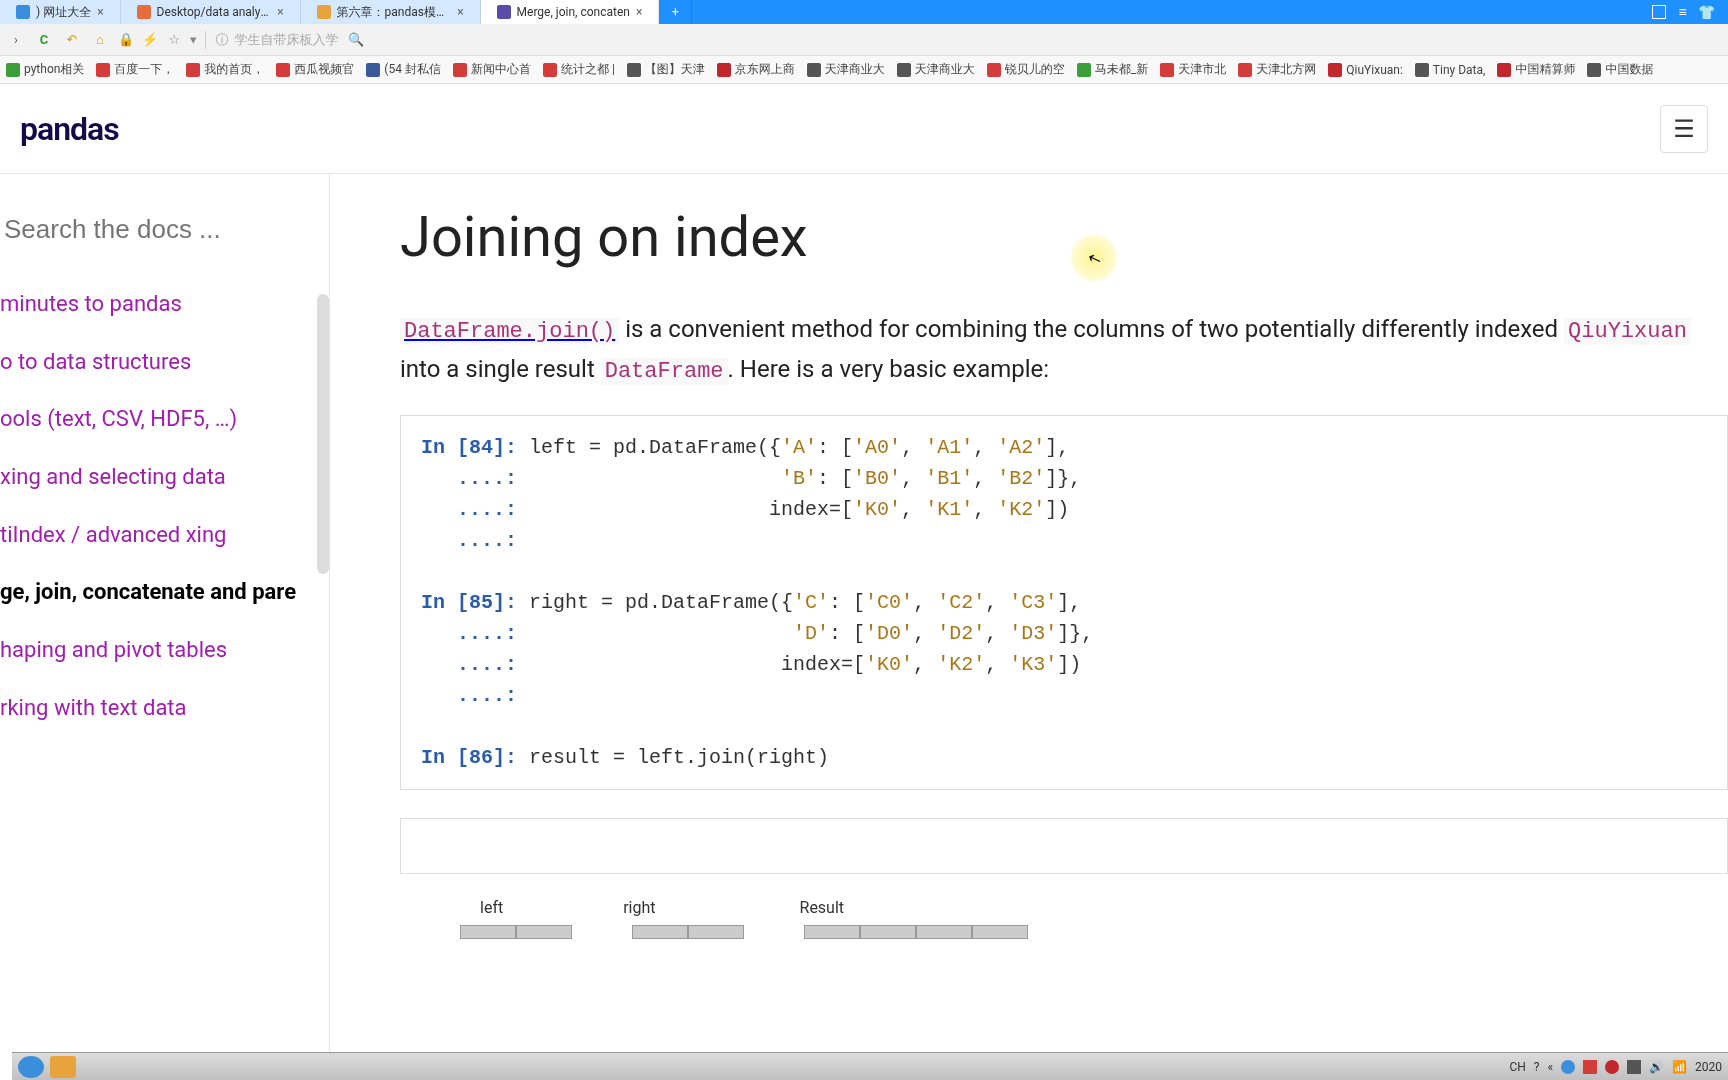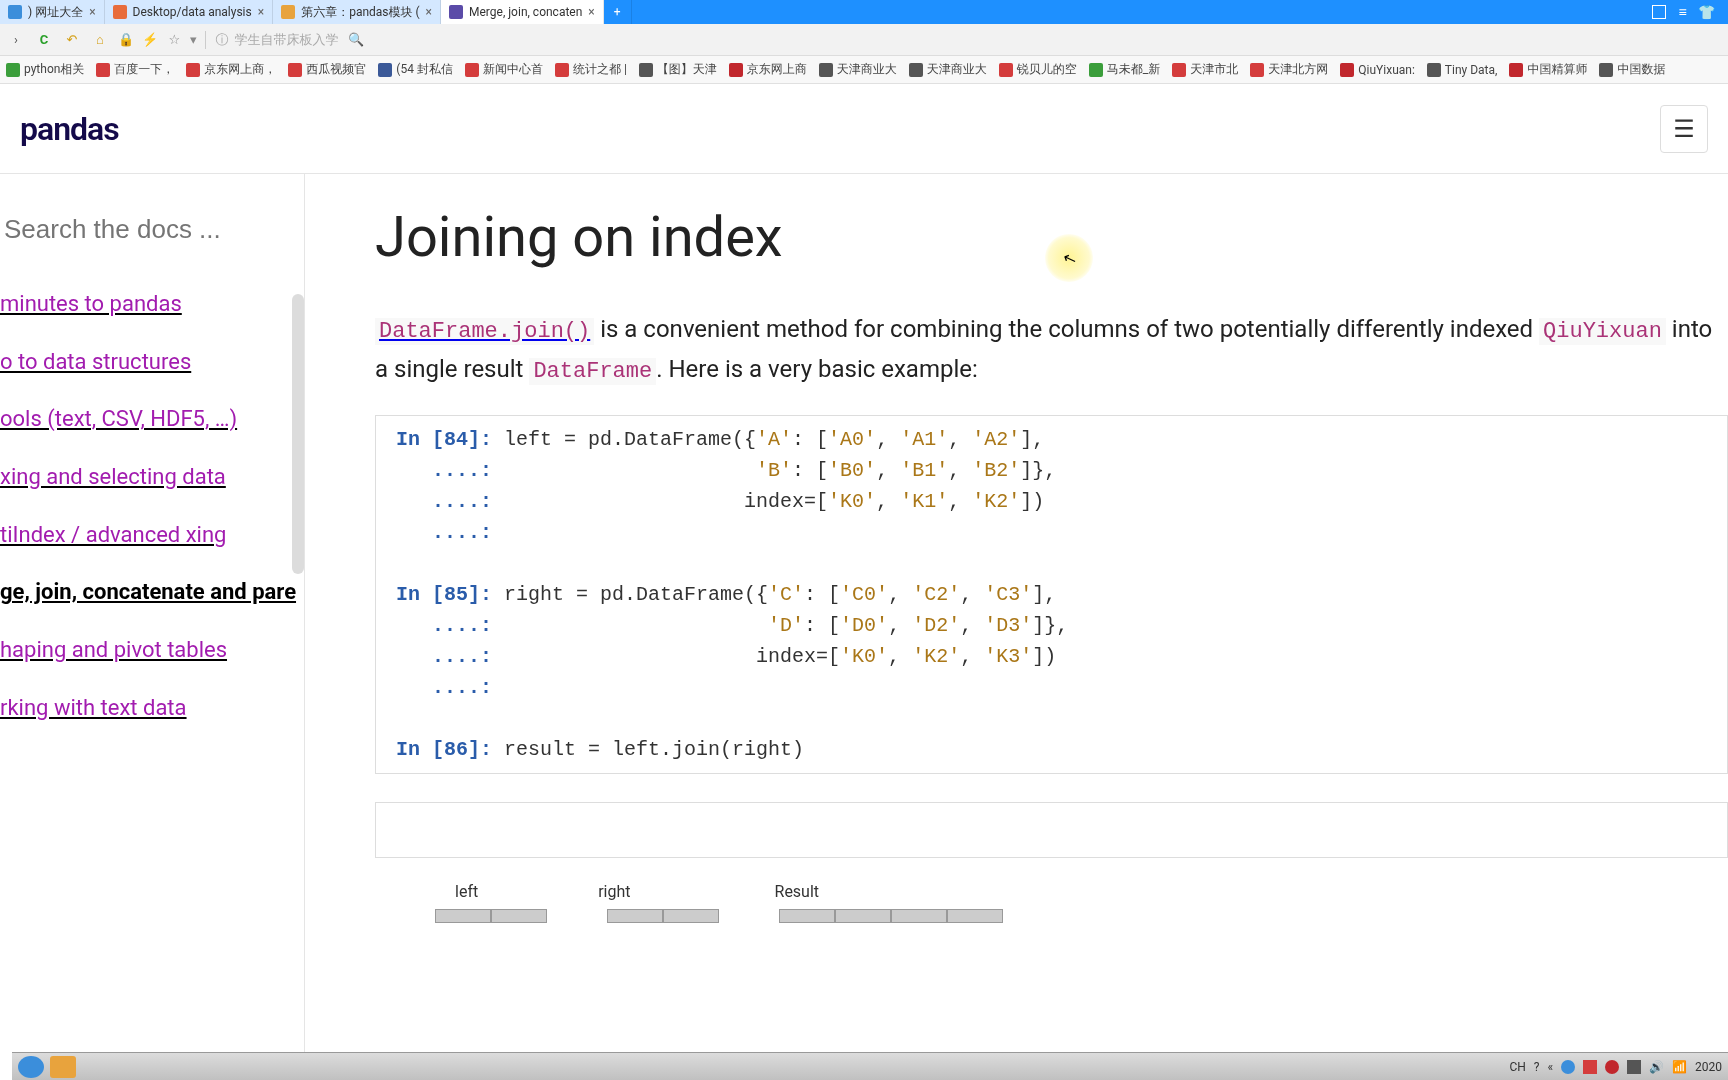--- a/index.html
+++ b/index.html
@@ -1,20 +1,20 @@
 <!DOCTYPE html>
 <html><head>
 <meta charset="utf-8">
 <style>
 * { margin: 0; padding: 0; box-sizing: border-box; }
 body { font-family: -apple-system, BlinkMacSystemFont, "Segoe UI", Roboto, sans-serif; overflow: hidden; background: #fff; }
 
 
 .titlebar { height: 24px; background: #1e90ff; display: flex; align-items: stretch; }
-.tab { display: flex; align-items: center; padding: 0 8px; font-size: 12px; border-right: 1px solid rgba(0,0,0,0.1); gap: 6px; max-width: 180px; }
+.tab { display: flex; align-items: center; padding: 0 16px; font-size: 12px; border-right: 1px solid rgba(0,0,0,0.1); gap: 6px; max-width: 180px; }
 .tab.inactive { background: #d4e8ff; color: #333; }
 .tab.active { background: #fff; color: #333; }
 .tab .favicon { width: 14px; height: 14px; background: #888; border-radius: 2px; display:inline-block; }
 .tab .label { white-space: nowrap; overflow: hidden; text-overflow: ellipsis; flex: 1; }
 .tab .close { color: #666; cursor: pointer; font-size: 12px; }
 .tab.new { background: #1e90ff; width: 28px; justify-content: center; }
 .titlebar-right { margin-left: auto; display: flex; align-items: center; gap: 12px; padding: 0 12px; color: #fff; font-size: 14px; }
 .titlebar-right .winicon { width:14px; height:14px; border:1px solid #fff; display:inline-block; }
 
 
@@ -35,37 +35,37 @@
 .bookmarks .bm { display: flex; align-items: center; gap: 4px; cursor:pointer; }
 .bookmarks .bm .ico { width:14px; height:14px; display:inline-block; border-radius:2px; }
 
 
 .page-header { height: 90px; border-bottom: 1px solid #e5e5e5; display:flex; align-items:center; padding: 0 20px; justify-content: space-between; }
 .page-header .logo { font-size: 32px; font-weight: 600; color: #140a4a; letter-spacing: -1px; }
 .page-header .hamburger { width:48px; height:48px; border:1px solid #ddd; border-radius:4px; display:flex; align-items:center; justify-content:center; font-size:24px; color:#333; cursor:pointer; }
 
 
 .main { display: flex; height: calc(1080px - 24px - 32px - 28px - 90px - 28px); }
-.sidebar { width: 305px; border-right: 1px solid #e5e5e5; overflow-y: auto; position:relative;text-decoration:underline; }
+.sidebar { width: 330px; border-right: 1px solid #e5e5e5; overflow-y: auto; position:relative; }
 .sidebar-inner { padding: 20px 0; }
 .search-docs { font-size: 26px; color: #888; padding: 20px 16px 30px 4px; border: none; outline: none; width: 100%; background: transparent; }
 .nav-item { font-size: 22px; color: #a21caf; padding: 14px 4px 14px 0; line-height: 1.35; cursor:pointer; }
 .nav-item.active { font-weight: 700; color: #000; }
 .sidebar::-webkit-scrollbar { width: 14px; }
 .sidebar-scroll-track { position:absolute; right:0; top:120px; width:12px; height:280px; background:#dcdcdc; border-radius:6px; }
 
 .content { flex: 1; overflow-y: auto; padding: 10px 0 0 70px; position:relative; }
 .content h1 { font-size: 56px; font-weight: 400; color: #222; margin: 20px 0 40px 0; }
 .content .highlight-cursor { position:absolute; left: 740px; top: 60px; width:48px; height:48px; background: radial-gradient(circle, rgba(255,235,59,0.55) 0%, rgba(255,235,59,0.25) 60%, transparent 75%); border-radius:50%; pointer-events:none; }
 .content .cursor-arrow { position:absolute; left: 758px; top: 75px; font-size:16px; color:#000; transform: rotate(-20deg); pointer-events:none; }
 .content p { font-size: 24px; color: #222; line-height: 1.65; margin-bottom: 24px; }
 .content code.inline { font-family: "Courier New", monospace; color: #aa3377; background: #f8f8f8; padding: 1px 4px; font-size: 22px; }
 .content a code.inline { color: #aa3377; }
 
-.codebox { border: 1px solid #ddd; background: #fff; padding: 8px 20px; font-family: "Courier New", monospace; font-size: 20px; line-height: 1.55; color: #333; margin-bottom: 28px; overflow-x:auto; }
+.codebox { border: 1px solid #ddd; background: #fff; padding: 16px 20px; font-family: "Courier New", monospace; font-size: 20px; line-height: 1.55; color: #333; margin-bottom: 28px; overflow-x:auto; }
 .codebox .in-prompt { color: #2a5caa; font-weight: bold; }
 .codebox .cont-prompt { color: #2a5caa; font-weight: bold; }
 .codebox .str { color: #aa7718; }
 
 .emptybox { border: 1px solid #ddd; height: 56px; margin-bottom: 24px; }
 
 .table-labels { display:flex; gap: 120px; padding-left: 80px; font-size: 16px; color:#333; }
 .table-thumb { display:flex; gap: 60px; padding-left: 60px; margin-top: 8px; }
 .table-thumb .grid { display:flex; }
 .table-thumb .cell { width:56px; height:14px; background:#ccc; border:1px solid #999; }
@@ -131,21 +131,21 @@
   <div class="bm">
       <span class="ico" style="background:#3b9e3b"></span>
       <span>python相关</span>
     </div>
   <div class="bm">
       <span class="ico" style="background:#d43c3c"></span>
       <span>百度一下，</span>
     </div>
   <div class="bm">
       <span class="ico" style="background:#d43c3c"></span>
-      <span>京东网上商，</span>
+      <span>我的首页，</span>
     </div>
   <div class="bm">
       <span class="ico" style="background:#d43c3c"></span>
       <span>西瓜视频官</span>
     </div>
   <div class="bm">
       <span class="ico" style="background:#3b5998"></span>
       <span>(54 封私信</span>
     </div>
   <div class="bm">

